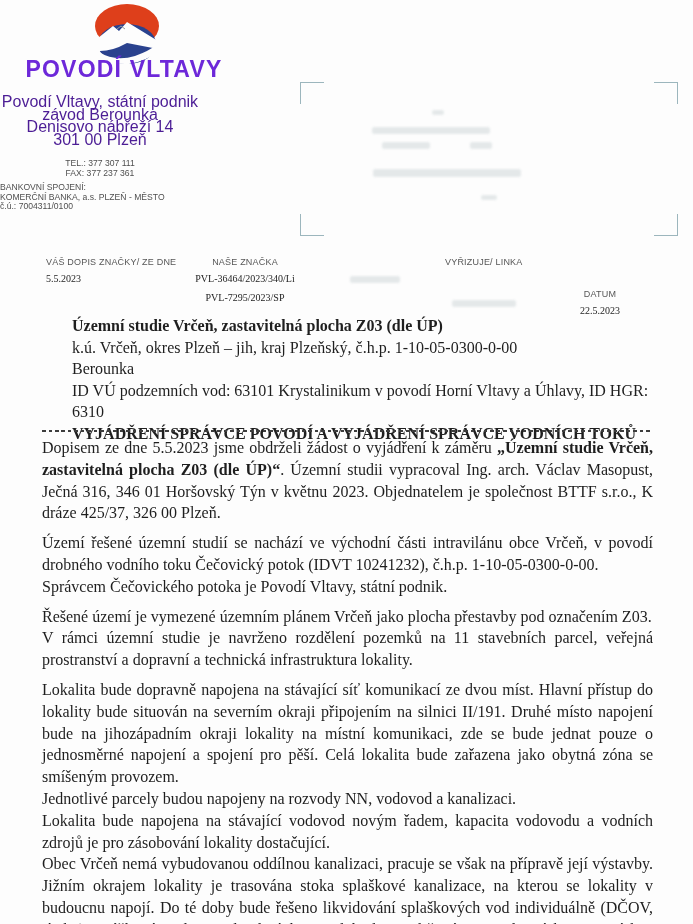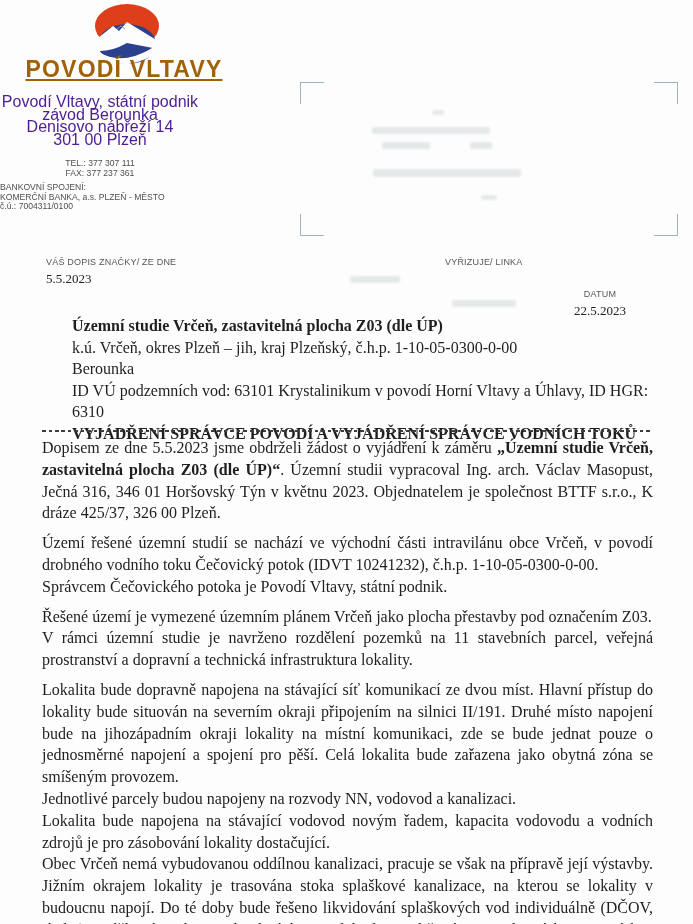--- a/index.html
+++ b/index.html
@@ -49,21 +49,21 @@
   .corner.br { left: 654px; top: 214px; border-bottom-width: 1.5px; border-right-width: 1.5px; }
   
   .smudge { position: absolute; background: #dfe4e5; filter: blur(1.2px); border-radius: 2px; opacity: .8; }
   
   .ref-label {
     font-family: "Liberation Sans", sans-serif;
     font-size: 9px; color: #565656; letter-spacing: .2px; line-height: 11px;
   }
   .ref-value {
     font-family: "Liberation Serif", serif;
-    font-size: 13px; color: #232323; line-height: 17.5px; margin-top: 2px;
+    font-size: 10px; color: #232323; line-height: 17.5px; margin-top: 2px;
   }
   .ref-col1 { position: absolute; left: 46px;  top: 257px; }
   .ref-col2 { position: absolute; left: 160px; top: 257px; width: 170px; text-align: center; }
   .ref-col3 { position: absolute; left: 445px; top: 257px; }
   .ref-col4 { position: absolute; left: 556px; top: 257px; width: 88px; text-align: center; margin-top: 32px; }
   .ref-col2 .ref-value { margin-top: 2px; line-height: 17px; }
   
   .subject {
     position: absolute; left: 72px; top: 315px; width: 585px;
     font-size: 16px; line-height: 21.6px; color: #1f1f1f;
@@ -90,21 +90,21 @@
 
   <div class="logo-emblem">
     <svg width="140" height="62" viewBox="0 0 140 62" xmlns="http://www.w3.org/2000/svg">
       <ellipse class="logo-red" cx="70" cy="22" rx="32" ry="22" fill="#de3f1b"></ellipse>
       <ellipse class="logo-blue" cx="70" cy="40" rx="29" ry="20" fill="#2a428e"></ellipse>
       <path fill="#fdfdfd" d="M0 55 L36 38 L56 22 L62 27 L70 18 L101 37 L140 52 L140 56 L101 45 L70 39 Q54 48 40 47 L0 59 Z"></path>
       <path fill="#fdfdfd" d="M42 48 Q58 58 78 52 Q92 47 101 40 L103 46 Q90 57 72 60 Q54 61 43 53 Z"></path>
       <path fill="none" stroke="#9a9a9a" stroke-width="1" d="M60 25 l4 -3 l4 3"></path>
     </svg>
   </div>
-  <div class="wordmark" style="color: #a16207; text-decoration: underline;">POVODÍ VLTAVY</div>
+  <div class="wordmark" style="color: #6d28d9;">POVODÍ VLTAVY</div>
 
   <div class="org-block">
     <div>Povodí Vltavy, státní podnik</div>
     <div>závod Berounka</div>
     <div>Denisovo nábřeží 14</div>
     <div>301 00 Plzeň</div>
   </div>
   <div class="tel-block">
     <div>TEL.: 377 307 111</div>
     <div>FAX: 377 237 361</div>
@@ -126,20 +126,25 @@
   <div class="smudge" style="left:470px;top:142px;width:22px;height:7px"></div>
   <div class="smudge" style="left:373px;top:169px;width:148px;height:8px"></div>
   <div class="smudge" style="left:481px;top:195px;width:16px;height:5px"></div>
 
   <div class="smudge" style="left:350px;top:276px;width:50px;height:7px"></div>
   <div class="smudge" style="left:452px;top:300px;width:64px;height:7px"></div>
 
   <div class="ref-col1">
     <div class="ref-label">VÁŠ DOPIS ZNAČKY/ ZE DNE</div>
     <div class="ref-value">5.5.2023</div>
+  </div>
+  <div class="ref-col2">
+    <div class="ref-label">NAŠE ZNAČKA</div>
+    <div class="ref-value">PVL-36464/2023/340/Li</div>
+    <div class="ref-value">PVL-7295/2023/SP</div>
   </div>
   <div class="ref-col3">
     <div class="ref-label">VYŘIZUJE/ LINKA</div>
   </div>
   <div class="ref-col4">
     <div class="ref-label">DATUM</div>
     <div class="ref-value">22.5.2023</div>
   </div>
 
   <div class="subject">

